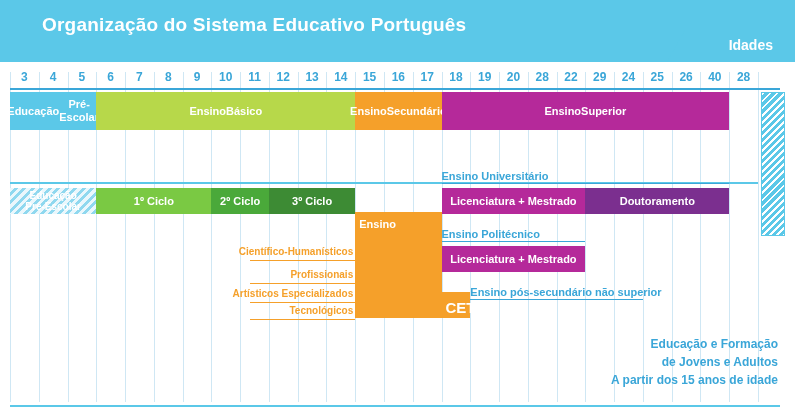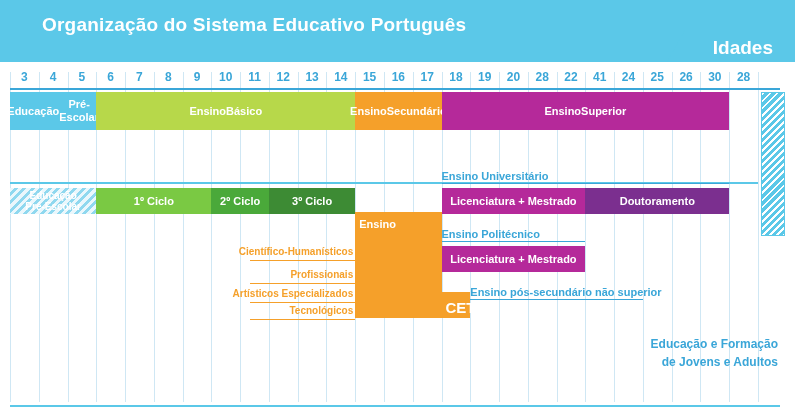--- a/index.html
+++ b/index.html
@@ -22,21 +22,21 @@
     color:#ffffff;font-size:19px;font-weight:bold;letter-spacing:.2px;
     white-space:nowrap;
   }
   .idades-tab{
     position:absolute;right:0;top:30px;width:128px;height:32px;
     background:#5bc8e8;
     clip-path:polygon(18px 0, 128px 0, 128px 32px, 0 32px);
   }
   .idades-label{
     position:absolute;right:22px;top:37px;
-    color:#ffffff;font-size:19px;font-weight:bold;padding-left:23px;
+    color:#ffffff;font-size:14px;font-weight:bold;padding-left:23px;
   }
 
   
   .body-area{
     position:absolute;left:0;top:62px;width:795px;height:356px;background:#ffffff;
   }
 
   
   .grid{position:absolute;left:0;top:62px;width:795px;height:356px;}
   .gridline{position:absolute;top:10px;width:1px;height:330px;background:#cfe7f4;}
@@ -148,25 +148,25 @@
       <div class="age" style="left: 299.077px;">13</div>
       <div class="age" style="left: 327.846px;">14</div>
       <div class="age" style="left: 356.615px;">15</div>
       <div class="age" style="left: 385.385px;">16</div>
       <div class="age" style="left: 414.154px;">17</div>
       <div class="age" style="left: 442.923px;">18</div>
       <div class="age" style="left: 471.692px;">19</div>
       <div class="age" style="left: 500.462px;">20</div>
       <div class="age" style="left: 529.231px;">28</div>
       <div class="age" style="left: 558px;">22</div>
-      <div class="age" style="left: 586.769px;">41</div>
+      <div class="age" style="left: 586.769px;">29</div>
       <div class="age" style="left: 615.538px;">24</div>
       <div class="age" style="left: 644.308px;">25</div>
       <div class="age" style="left: 673.077px;">26</div>
-      <div class="age" style="left: 701.846px;">30</div>
+      <div class="age" style="left: 701.846px;">40</div>
       <div class="age" style="left: 730.615px;">28</div>
     </div>
   <div class="ages-underline"></div>
 
   <div id="levels">
       <div class="lvl" style="left: 10px; width: 86.3077px; background: rgb(91, 200, 232);">
         <span>Educação</span>
         <span>Pré-Escolar</span>
       </div>
       <div class="lvl" style="left: 96.3077px; width: 258.923px; background: rgb(183, 216, 74);">
@@ -210,17 +210,18 @@
       <div class="bar" style="left: 441.538px; top: 188px; width: 143.846px; background: rgb(181, 41, 154);">Licenciatura + Mestrado</div>
       <div class="bar" style="left: 585.385px; top: 188px; width: 143.846px; background: rgb(123, 47, 143);">Doutoramento</div>
       <div class="rowlbl" style="left: 441.538px; top: 228px;">Ensino Politécnico</div>
       <div class="" style="position: absolute; left: 441.538px; top: 241px; width: 143.846px; height: 1px; background: rgb(58, 166, 216);"></div>
       <div class="bar" style="left: 441.538px; top: 246px; width: 143.846px; background: rgb(181, 41, 154);">Licenciatura + Mestrado</div>
       <div class="rowlbl" style="left: 470.308px; top: 286px;">Ensino pós-secundário não superior</div>
       <div class="" style="position: absolute; left: 470.308px; top: 299px; width: 172.615px; height: 1px; background: rgb(58, 166, 216);"></div>
       <div class="bluenote" style="left: 560px; top: 335px; width: 218px;">
         <div>Educação e Formação</div>
         <div>de Jovens e Adultos</div>
+        <div>A partir dos 15 anos de idade</div>
       </div>
     </div>
 
   <div class="bottom-rule"></div>
 </div>
 
 </body></html>

